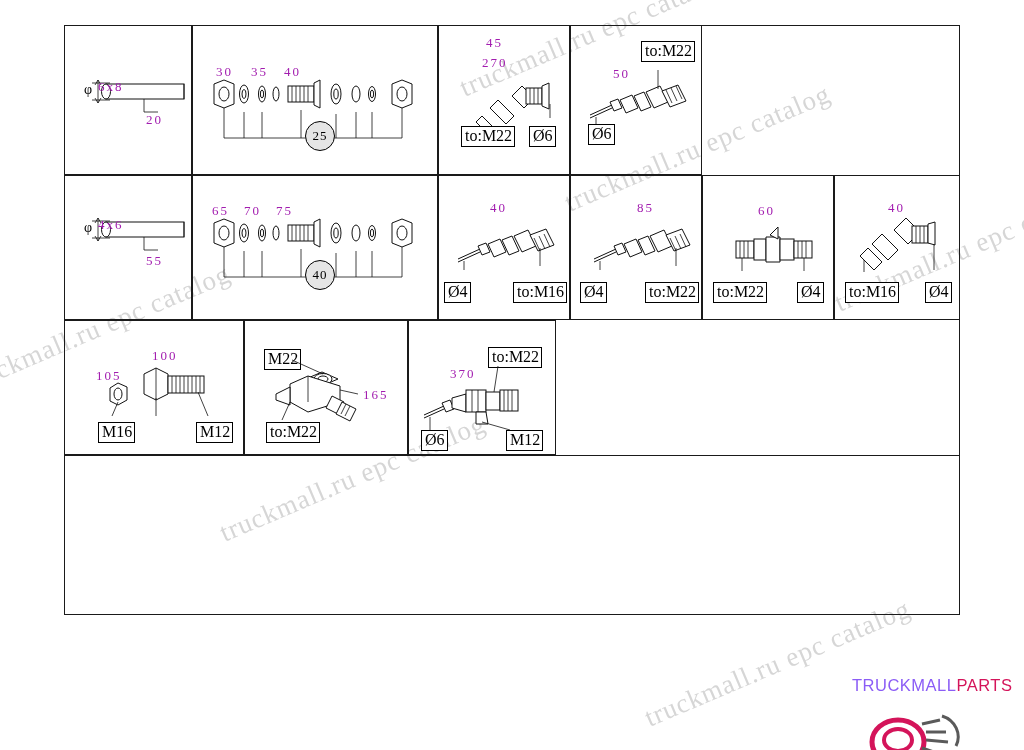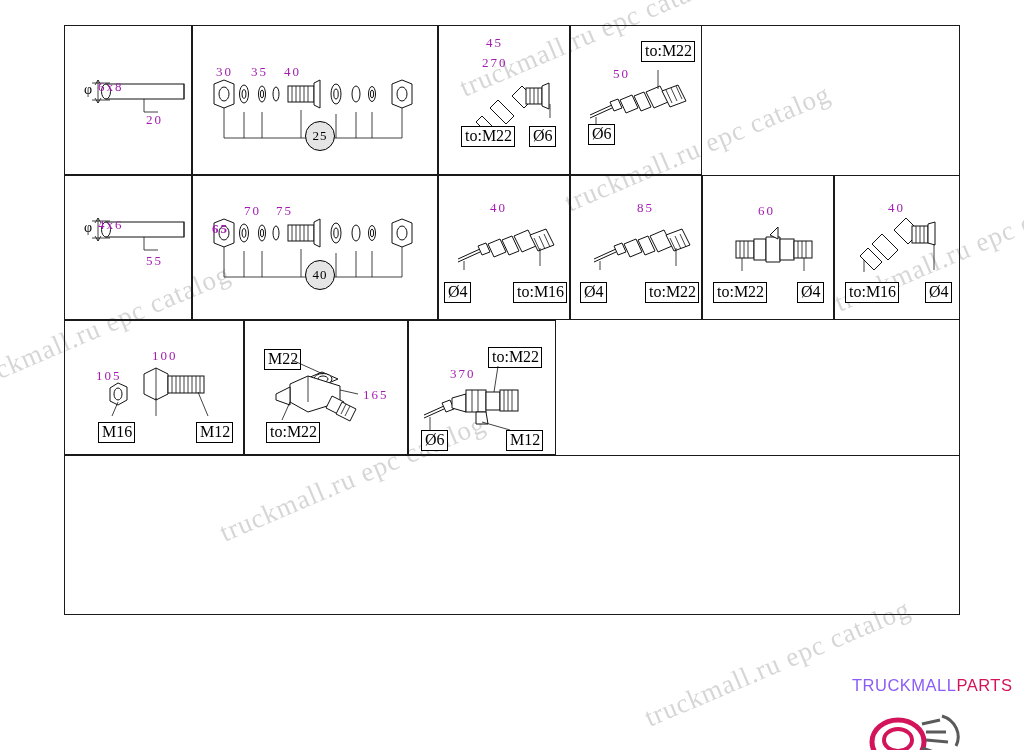--- a/index.html
+++ b/index.html
@@ -327,21 +327,21 @@
       <line class="thin" x1="56" y1="22" x2="56" y2="48"></line>
       <line class="thin" x1="95" y1="20" x2="95" y2="48"></line>
       <line class="thin" x1="130" y1="24" x2="130" y2="48"></line>
       <line class="thin" x1="150" y1="22" x2="150" y2="48"></line>
       <line class="thin" x1="166" y1="22" x2="166" y2="48"></line>
       <line class="thin" x1="196" y1="18" x2="196" y2="48"></line>
       <line class="thin" x1="18" y1="48" x2="196" y2="48"></line>
       <line class="thin" x1="107" y1="48" x2="107" y2="52"></line>
     </svg>
   </div>
-  <div class="num" style="left:212px; top:221px;font-weight:bold;">65</div>
+  <div class="num" style="left:212px; top:203px;">65</div>
   <div class="num" style="left:244px; top:203px;">70</div>
   <div class="num" style="left:276px; top:203px;">75</div>
   <div class="circ" style="left:305px; top:260px;">
     <span>40</span>
   </div>
 
   <div class="num" style="left:490px; top:200px;">40</div>
   <div class="draw" style="left:452px; top:222px;">
     <svg width="110" height="48" viewBox="0 0 110 48">
       <line class="s" x1="6" y1="40" x2="28" y2="30"></line>

